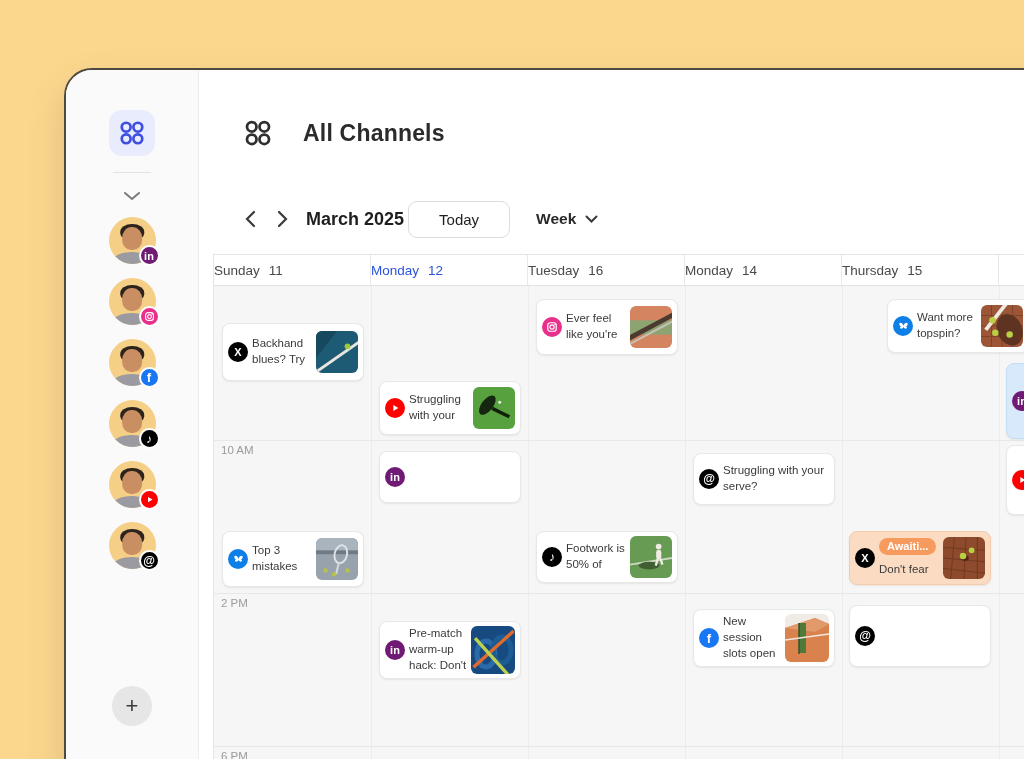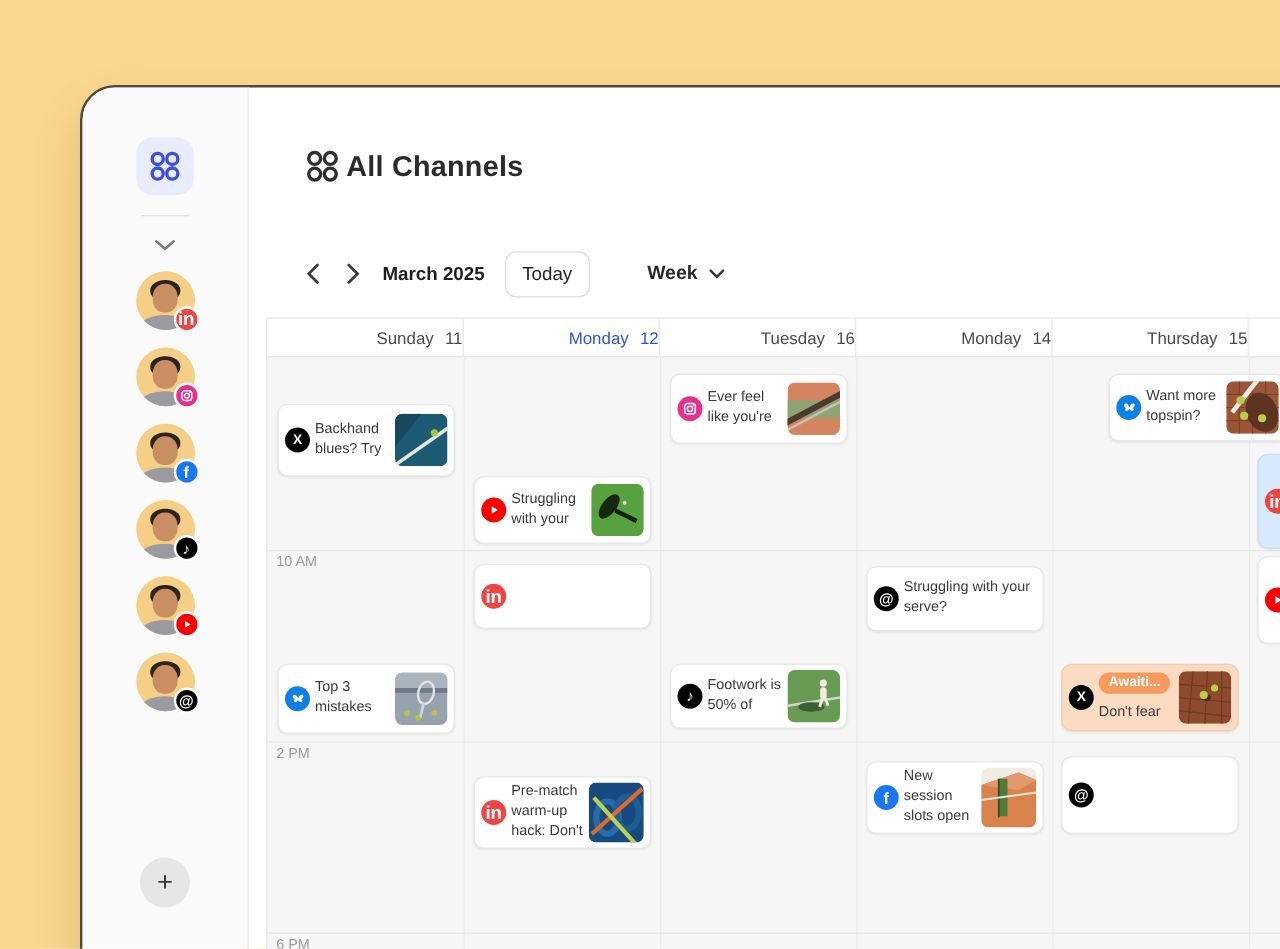--- a/index.html
+++ b/index.html
@@ -23,48 +23,48 @@
   .channels { display:flex; flex-direction:column; gap:14px; margin-top:2px; }
   .channel { position:relative; width:47px; height:47px; cursor:pointer; }
   .avatar { position:absolute; inset:0; border-radius:50%; background:#f5cf86; overflow:hidden; }
   .avatar .hair { position:absolute; left:50%; top:14%; width:50%; height:34%; transform:translateX(-50%); background:#2c231d; border-radius:50% 50% 42% 42%; }
   .avatar .head { position:absolute; left:50%; top:22%; width:42%; height:48%; transform:translateX(-50%); background:#c98f62; border-radius:48% 48% 46% 46%; }
   .avatar .shirt { position:absolute; left:50%; bottom:-16%; width:84%; height:42%; transform:translateX(-50%); background:#9a9aa0; border-radius:50%; }
   .net-icon { border-radius:50%; color:#fff; display:flex; align-items:center; justify-content:center;
     font-weight:bold; flex:none; }
   .badge { position:absolute; right:-4px; bottom:-2px; width:21px; height:21px; border:2px solid #fff; font-size:9px; }
   .ev-icon { width:20px; height:20px; font-size:9px; }
-  .net-linkedin { background:#ef4444; font-size:15px; }
+  .net-linkedin { background:#701a75; font-size:11px; }
   .net-instagram { background:#e7308c; }
   .net-facebook { background:#1877f2; font-size:13px; }
   .net-tiktok { background:#000; font-size:12px; }
   .net-youtube { background:#fe0000; }
   .net-threads { background:#000; font-size:12px; font-weight:600; }
   .net-x { background:#000; font-size:11px; }
   .net-bluesky { background:#0f7fe8; }
   .add-btn { margin-top:auto; margin-bottom:140px; width:40px; height:40px; border:none; cursor:pointer;
     border-radius:50%; background:#e6e6e6; color:#3b3b3b; font-size:22px; line-height:1; display:flex; align-items:center; justify-content:center; }
 
   
-  .main-title { position:absolute; left:177px; top:48px; display:flex; align-items:center; gap:4px; }
+  .main-title { position:absolute; left:177px; top:48px; display:flex; align-items:center; gap:30px; }
   .main-title h1 { font-size:23px; font-weight:bold; color:#2b2b2b; letter-spacing:.2px; }
   .toolbar { position:absolute; left:168px; top:128px; right:0; height:42px; display:flex; align-items:center; }
   .nav-chev { width:32px; height:32px; display:flex; align-items:center; justify-content:center; cursor:pointer; }
-  .month { font-size:15px; font-weight:bold; color:#1e1e1e; margin:0 16px 0 8px; }
-  .today-btn { background:#fff; border:1px solid #dcdcdc; border-radius:9px; padding:9px 13px;
+  .month { font-size:18px; font-weight:bold; color:#1e1e1e; margin:0 4px 0 8px; }
+  .today-btn { background:#fff; border:1px solid #dcdcdc; border-radius:9px; padding:9px 30px;
     font-size:15px; color:#1f1f1f; cursor:pointer; font-family:inherit; }
-  .view-select { display:flex; align-items:center; gap:9px; margin-left:46px; cursor:pointer; }
+  .view-select { display:flex; align-items:center; gap:9px; margin-left:26px; cursor:pointer; }
   .view-select span { font-size:15.5px; font-weight:bold; color:#2a2a2a; }
 
   
   .grid { position:absolute; left:147px; top:184px; width:955px; height:616px;
     border:1px solid #e5e5e5; border-right:none; border-bottom:none; background:#f6f6f7; }
   .day-row { position:absolute; left:0; top:0; width:100%; height:31px; background:#fff;
     border-bottom:1px solid #e2e2e2; display:flex; }
-  .day-cell { width:157px; flex:none; display:flex; align-items:center; justify-content:flex-end; gap:9px;
+  .day-cell { width:157px; flex:none; display:flex; align-items:center; justify-content:flex-start; gap:9px;
     border-right:1px solid #e8e8e8; font-size:13.5px; color:#4a4a4a; cursor:pointer; }
   .day-cell.today { color:#2b52e0; }
   .col-line { position:absolute; top:31px; bottom:0; width:1px; background:#ececec; }
   .h-line { position:absolute; left:0; right:0; height:1px; background:#e8e8e8; }
   .time-label { position:absolute; left:7px; font-size:11.5px; color:#9b9b9b; }
 
   
   .event { position:absolute; width:142px; background:#fff; border:1px solid #e8e8e8; border-radius:8px;
     box-shadow:0 1px 2px rgba(0,0,0,.07); padding:5px; display:flex; align-items:center; gap:4px;
     cursor:pointer; overflow:hidden; }

